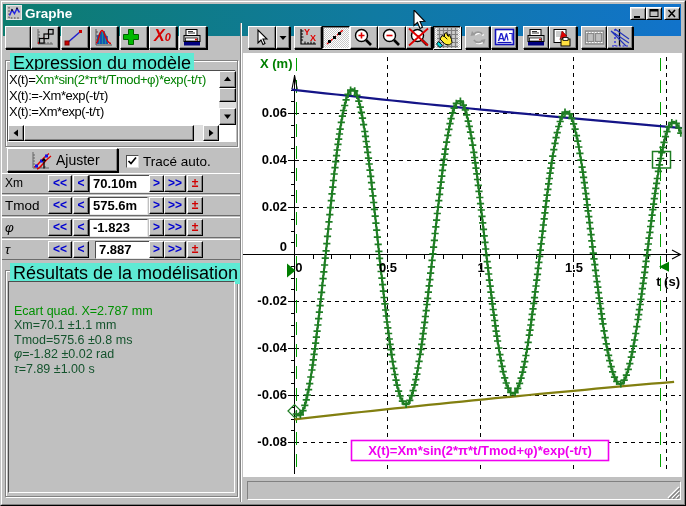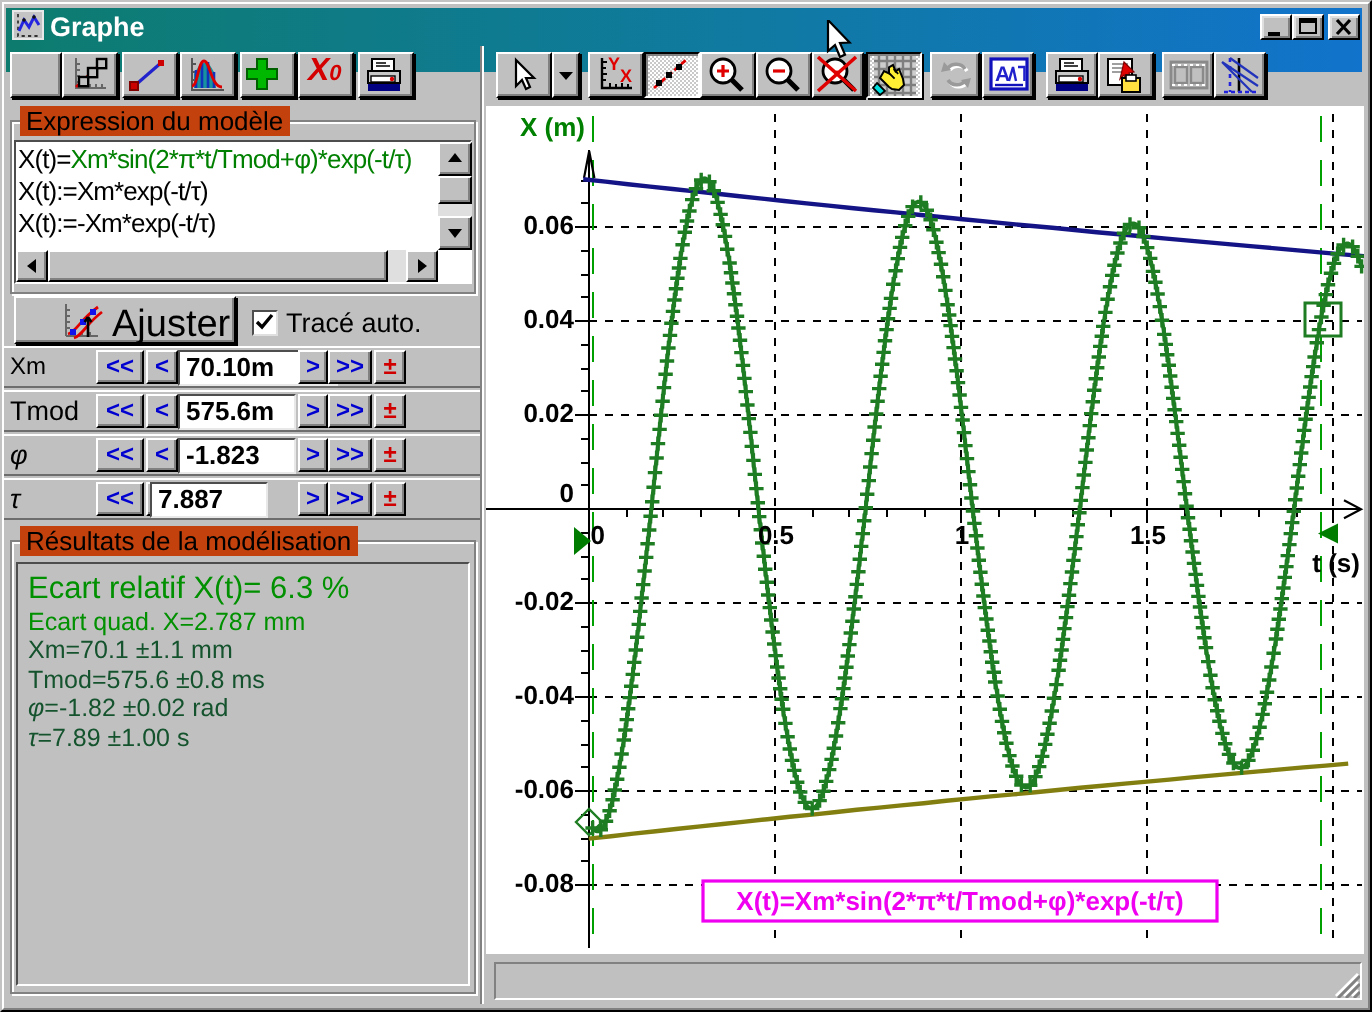--- a/index.html
+++ b/index.html
@@ -10,21 +10,21 @@
   background:linear-gradient(90deg,#0d7c6e 0%,#107aa2 55%,#1173cb 100%);}
 #title .txt{position:absolute;left:22px;top:1.5px;color:#fff;font-weight:bold;font-size:13.5px;}
 .tbtn{position:absolute;top:7px;width:16px;height:13px;background:#c0c0c0;
   border:1px solid;border-color:#fff #000 #000 #fff;box-shadow:inset 1px 1px 0 #dfdfdf,inset -1px -1px 0 #818181;}
 .btn{position:absolute;background:#c0c0c0;border:1px solid;border-color:#fff #000 #000 #fff;
   box-shadow:1px 1px 0 #000, inset -1px -1px 0 #818181;}
 .btnp{position:absolute;border:1px solid;border-color:#000 #fff #fff #000;
   box-shadow:1px 1px 0 #000, inset 1px 1px 0 #818181;
   background-image:conic-gradient(#fff 25%,#c9c9c9 0 50%,#fff 0 75%,#c9c9c9 0);background-size:2px 2px;}
 .gb{position:absolute;border:1px solid #818181;box-shadow:inset 1px 1px 0 #fff, 1px 1px 0 #fff;}
-.gbl{position:absolute;background:#c2410c;font-size:13px;color:#000;padding:0 3px;white-space:nowrap;}
+.gbl{position:absolute;background:#5eead4;font-size:18px;color:#000;padding:0 3px;white-space:nowrap;}
 .sunk{border:1px solid;border-color:#4d4d4d #fff #fff #4d4d4d;background:#fff;}
 .row{position:absolute;left:2px;width:238px;height:21px;background:#c0c0c0;
   border-top:1px solid #fff;border-bottom:1px solid #6d6d6d;}
 .pb{position:absolute;top:1px;height:17px;background:#c0c0c0;border:1px solid;
   border-color:#fff #000 #000 #fff;box-shadow:inset -1px -1px 0 #818181;
   font-weight:bold;font-size:12px;text-align:center;line-height:15px;}
 .fld{position:absolute;top:1px;height:18px;background:#fff;border:1px solid;
   border-color:#4d4d4d #e8e8e8 #e8e8e8 #4d4d4d;font-weight:bold;font-size:13px;color:#000;
   padding-left:3px;line-height:16px;}
 .lbl{position:absolute;font-size:13.5px;color:#000;}
@@ -223,22 +223,22 @@
 <path d="M3 4 L21 16 M3 4 L18 19 M7 2 L21 12" stroke="#2233bb" stroke-width="1.1" fill="none"></path>
 <path d="M4 19 h16" stroke="#2222dd" stroke-width="1.2" stroke-dasharray="2 1.5"></path>
     </svg>
   </div>
 <div class="gb" style="left:5px;top:60px;width:233px;height:87px;"></div>
 <div class="gbl" style="left:10px;top:53px;">Expression du modèle</div>
 <div class="sunk" style="position:absolute;left:7px;top:70px;width:229px;height:72px;"></div>
 <div style="position:absolute;left:9px;top:72px;width:209px;height:53px;background:#fff;overflow:hidden;
  font-size:13px;letter-spacing:-0.45px;line-height:15.8px;white-space:nowrap;">
 <div>X(t)=<span style="color:#008000;">Xm*sin(2*π*t/Tmod+φ)*exp(-t/τ)</span></div>
+<div>X(t):=-Xm*exp(-t/τ)</div>
 <div>X(t):=Xm*exp(-t/τ)</div>
-<div>X(t):=-Xm*exp(-t/τ)</div>
   </div>
 <div style="position:absolute;left:219px;top:71px;width:17px;height:54px;background:#dfdfdf;"></div>
 <div class="sb" style="left:219px;top:71px;width:17px;height:17px;">
     <svg width="15" height="15">
       <polygon points="7.5,4.5 11,9 4,9" fill="#000"></polygon>
     </svg>
   </div>
 <div class="sb" style="left:219px;top:88px;width:17px;height:14px;"></div>
 <div class="sb" style="left:219px;top:108px;width:17px;height:17px;">
     <svg width="15" height="15">
@@ -260,21 +260,21 @@
 <div class="btn" style="left:7px;top:148px;width:111px;height:24px;">
     <svg width="24" height="22" style="position:absolute;left:21px;top:1px;">
 <path d="M4 2 V18 M4 5 h2 M4 8 h2 M4 11 h2 M4 14 h2 M4 18 h16 M8 18 v-2 M12 18 v-2 M16 18 v-2" stroke="#666" stroke-width="1" fill="none"></path>
 <path d="M5 17 C 9 16 11 10 20 3.5" stroke="#e00000" stroke-width="1.4" fill="none"></path>
 <path d="M8 19 C 12 18 14 12 22 6" stroke="#e00000" stroke-width="1.4" fill="none"></path>
 <rect x="6" y="14.5" width="3" height="3" fill="#1111ee"></rect>
 <rect x="11" y="9.5" width="3" height="3" fill="#1111ee"></rect>
 <rect x="16" y="4.5" width="3" height="3" fill="#1111ee"></rect>
 <path d="M15 18.5 L15 8.5 M15 8.5 L13.3 11 M15 8.5 L16.7 11" stroke="#000" stroke-width="1.3" fill="none"></path>
 </svg>
-<span style="position:absolute;left:48px;top:3px;font-size:19px;">Ajuster</span>
+<span style="position:absolute;left:48px;top:3px;font-size:14px;">Ajuster</span>
   </div>
 <div style="position:absolute;left:126px;top:155px;width:13px;height:13px;background:#fff;
 border:1px solid;border-color:#4d4d4d #dfdfdf #dfdfdf #4d4d4d;">
 <svg width="11" height="11">
       <path d="M1.5 5 L4 7.5 L9 1.5" stroke="#000" stroke-width="1.7" fill="none"></path>
     </svg>
   </div>
 <div class="lbl" style="left:143px;top:154px;">Tracé auto.</div>
 <div class="row" style="top:173px;">
     <span style="position:absolute;left:3px;top:2px;font-size:12px;">Xm</span>
@@ -300,30 +300,29 @@
     <div class="pb" style="left:71px;width:16px;color:#0000d0;">&lt;</div>
     <div class="fld" style="left:87px;width:59px;">-1.823</div>
     <div class="pb" style="left:147px;width:15px;color:#0000d0;">&gt;</div>
     <div class="pb" style="left:162px;width:22px;color:#0000d0;">&gt;&gt;</div>
     <div class="pb" style="left:185px;width:16px;color:#d00000;">±</div>
   </div>
 <div class="row" style="top:239px;">
     <span style="position:absolute;left:3px;top:2px;font-size:13.5px;font-style:italic;">τ</span>
     <div class="pb" style="left:46px;width:24px;color:#0000d0;">&lt;&lt;</div>
     <div class="pb" style="left:71px;width:16px;color:#0000d0;">&lt;</div>
-    <div class="fld" style="left:73px;width:59px;">7.887</div>
+    <div class="fld" style="left:93px;width:59px;">7.887</div>
     <div class="pb" style="left:147px;width:15px;color:#0000d0;">&gt;</div>
     <div class="pb" style="left:162px;width:22px;color:#0000d0;">&gt;&gt;</div>
     <div class="pb" style="left:185px;width:16px;color:#d00000;">±</div>
   </div>
 <div class="gb" style="left:5px;top:270px;width:233px;height:227px;"></div>
 <div class="gbl" style="left:10px;top:263px;">Résultats de la modélisation</div>
 <div style="position:absolute;left:8px;top:281px;width:227px;height:212px;
 border:1px solid;border-color:#4d4d4d #fff #fff #4d4d4d;background:#c0c0c0;">
-<div class="res" style="top:4px;font-size:15.5px;color:#009000;">Ecart relatif X(t)= 6.3 %</div>
 <div class="res" style="top:22px;color:#009000;">Ecart quad. X=2.787 mm</div>
 <div class="res" style="top:36px;">Xm=70.1 ±1.1 mm</div>
 <div class="res" style="top:50.5px;">Tmod=575.6 ±0.8 ms</div>
 <div class="res" style="top:65px;"><i>φ</i>=-1.82 ±0.02 rad</div>
 <div class="res" style="top:79.5px;"><i>τ</i>=7.89 ±1.00 s</div>
 </div>
 <div style="position:absolute;left:240px;top:23px;width:1px;height:479px;background:#818181;"></div>
 <div style="position:absolute;left:241px;top:23px;width:1px;height:479px;background:#fff;"></div>
 <svg id="plot" width="439" height="424" viewBox="0 0 439 424" style="position:absolute;left:243px;top:53px;">
 <rect x="0" y="0" width="439" height="424" fill="#ffffff"></rect>

